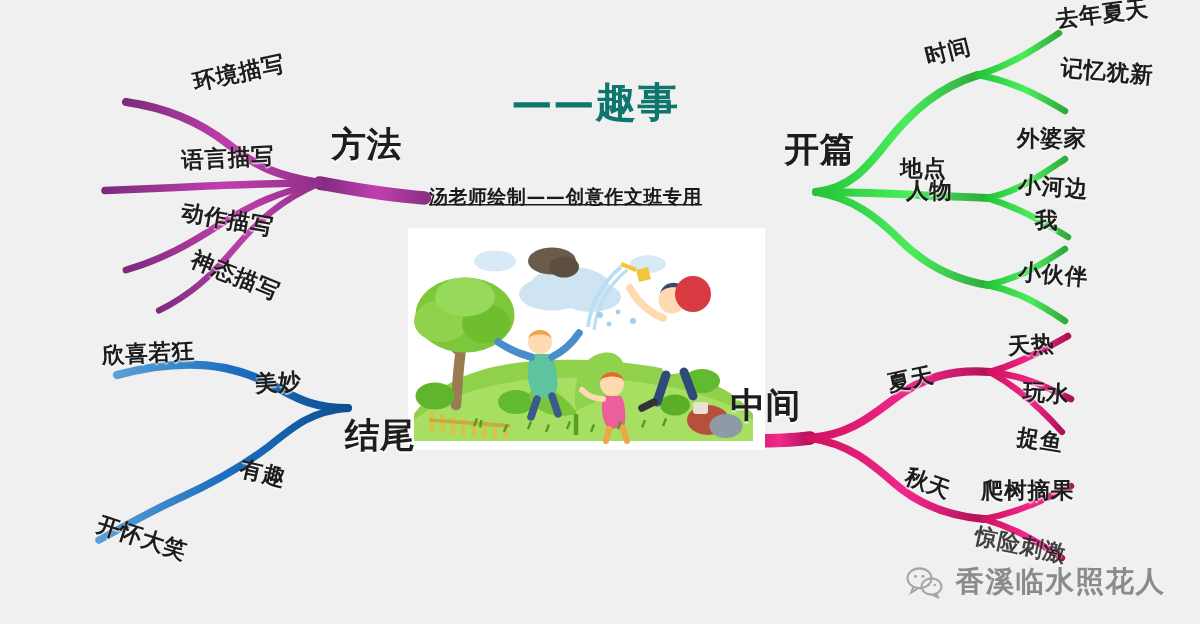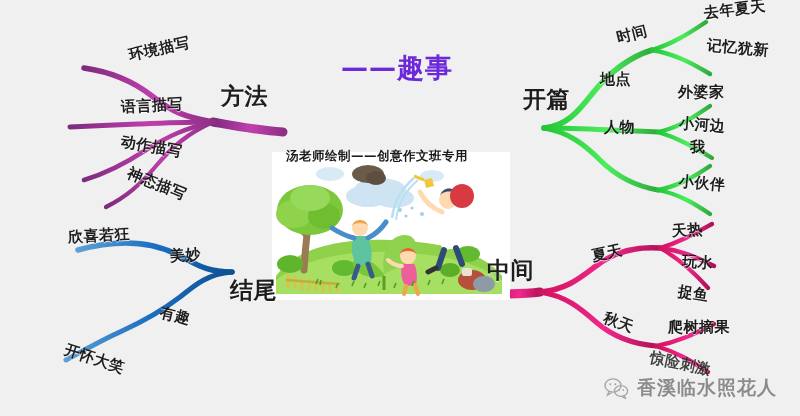--- a/index.html
+++ b/index.html
@@ -19,21 +19,21 @@
     white-space:nowrap;
     letter-spacing:0.5px;
     text-shadow:0 1px 1px rgba(255,255,255,.85);
     transform-origin:left center;
   }
   .lvl1{font-size:23px;}
   .lvl2{font-size:15px;}
   .title{
     position:absolute;
     font-size:27px;font-weight:700;
-    color:#6d28d9;
+    color:#0f766e;
     letter-spacing:1px;
     white-space:nowrap;
   }
   .credit{
     position:absolute;
     font-size:12.5px;font-weight:700;color:#1a1a1a;
     white-space:nowrap;letter-spacing:.5px;
   }
   .wm{
     position:absolute;
@@ -202,52 +202,52 @@
 
     <g fill="#9fd2ea">
       <circle cx="128" cy="58" r="2"></circle>
         <circle cx="134" cy="64" r="1.6"></circle>
       <circle cx="140" cy="56" r="1.6"></circle>
         <circle cx="150" cy="62" r="2"></circle>
     </g>
   </svg>
 
   <div class="title" style="left:341px;top:50px;">——趣事</div>
-  <div class="credit" style="left:286px;top:148px;">汤老师绘制——创意作文班专用</div>
+  <div class="credit" style="left:286px;top:123px;text-decoration:underline;">汤老师绘制——创意作文班专用</div>
 
   <div class="lbl lvl1" style="left:221px;top:81px;">方法</div>
   <div class="lbl lvl2" style="left:129px;top:46px;transform:rotate(-12deg);">环境描写</div>
   <div class="lbl lvl2" style="left:121px;top:98px;transform:rotate(-3deg);">语言描写</div>
   <div class="lbl lvl2" style="left:121px;top:132px;transform:rotate(10deg);">动作描写</div>
   <div class="lbl lvl2" style="left:128px;top:163px;transform:rotate(22deg);">神态描写</div>
 
   <div class="lbl lvl1" style="left:230px;top:275px;">结尾</div>
   <div class="lbl lvl2" style="left:170px;top:247px;transform:rotate(-4deg);">美妙</div>
   <div class="lbl lvl2" style="left:68px;top:228px;transform:rotate(-3deg);">欣喜若狂</div>
   <div class="lbl lvl2" style="left:160px;top:303px;transform:rotate(13deg);">有趣</div>
   <div class="lbl lvl2" style="left:65px;top:340px;transform:rotate(18deg);">开怀大笑</div>
 
   <div class="lbl lvl1" style="left:523px;top:84px;text-align:center;">开篇</div>
   <div class="lbl lvl2" style="left:617px;top:29px;transform:rotate(-14deg);">时间</div>
   <div class="lbl lvl2" style="left:704px;top:4px;transform:rotate(-7deg);">去年夏天</div>
   <div class="lbl lvl2" style="left:707px;top:36px;transform:rotate(5deg);">记忆犹新</div>
-  <div class="lbl lvl2" style="left:600px;top:70px;text-align:right;">地点</div>
+  <div class="lbl lvl2" style="left:600px;top:103px;text-align:right;">地点</div>
   <div class="lbl lvl2" style="left:678px;top:83px;">外婆家</div>
   <div class="lbl lvl2" style="left:679px;top:114px;transform:rotate(4deg);">小河边</div>
   <div class="lbl lvl2" style="left:604px;top:118px;">人物</div>
   <div class="lbl lvl2" style="left:690px;top:138px;">我</div>
   <div class="lbl lvl2" style="left:679px;top:172px;transform:rotate(5deg);">小伙伴</div>
 
   <div class="lbl lvl1" style="left:487px;top:255px;">中间</div>
   <div class="lbl lvl2" style="left:592px;top:247px;transform:rotate(-12deg);">夏天</div>
   <div class="lbl lvl2" style="left:672px;top:222px;transform:rotate(-4deg);">天热</div>
   <div class="lbl lvl2" style="left:682px;top:252px;transform:rotate(4deg);">玩水</div>
   <div class="lbl lvl2" style="left:678px;top:282px;transform:rotate(9deg);">捉鱼</div>
   <div class="lbl lvl2" style="left:604px;top:308px;transform:rotate(20deg);">秋天</div>
-  <div class="lbl lvl2" style="left:654px;top:318px;margin-left:14px;">爬树摘果</div>
+  <div class="lbl lvl2" style="left:654px;top:318px;">爬树摘果</div>
   <div class="lbl lvl2" style="left:650px;top:348px;transform:rotate(12deg);opacity:.82;">惊险刺激</div>
 
   <div class="wm" style="left:604px;top:375px;">
     <svg width="26" height="22" viewBox="0 0 26 22">
       <ellipse cx="9" cy="8.5" rx="8" ry="6.6" fill="none" stroke="#6a6a6a" stroke-width="1.4"></ellipse>
       <path d="M5,14 L3.5,18 L7.5,15.6" fill="none" stroke="#6a6a6a" stroke-width="1.4"></path>
       <circle cx="6.3" cy="7.2" r="1" fill="#6a6a6a"></circle>
       <circle cx="11.3" cy="7.2" r="1" fill="#6a6a6a"></circle>
       <ellipse cx="17" cy="14" rx="6.6" ry="5.4" fill="none" stroke="#6a6a6a" stroke-width="1.4"></ellipse>
       <path d="M20,18.4 L21.5,21.4 L18,19.6" fill="none" stroke="#6a6a6a" stroke-width="1.4"></path>

